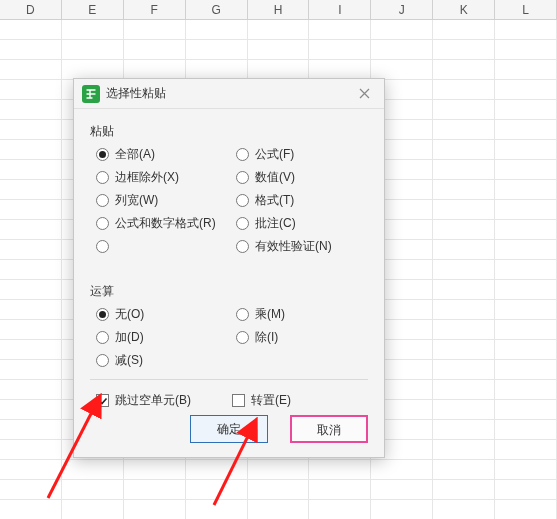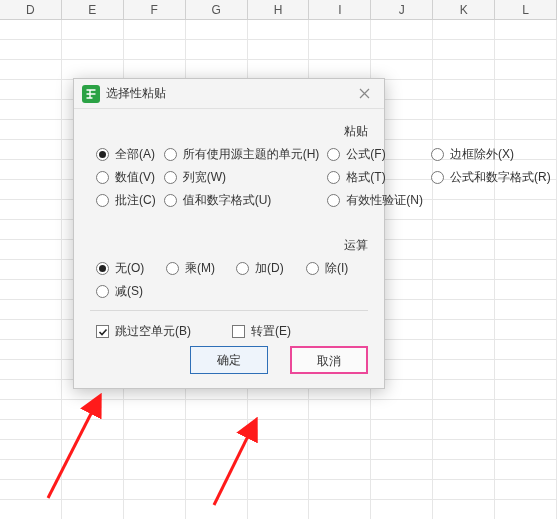--- a/index.html
+++ b/index.html
@@ -89,25 +89,24 @@
     color: #888;
   }
 
   .dialog-body {
     padding: 10px 16px 14px 16px;
   }
   .section-title {
     font-size: 12px;
     color: #333;
     margin: 4px 0 6px 0;
-    text-align: right;
   }
   .radio-grid {
     display: grid;
-    grid-template-columns: 1fr 1fr 1fr 1fr;
+    grid-template-columns: 1fr 1fr;
     column-gap: 8px;
     row-gap: 6px;
     padding-left: 6px;
   }
   .radio-item, .check-item {
     display: flex;
     align-items: center;
     gap: 6px;
     font-size: 12px;
     color: #333;
@@ -495,24 +494,20 @@
 
   <div class="dialog-body">
     <div class="section-title">粘贴</div>
     <div class="radio-grid">
       <div class="radio-item">
           <span class="radio checked"></span>
           <span>全部(A)</span>
         </div>
       <div class="radio-item">
           <span class="radio"></span>
-          <span>所有使用源主题的单元(H)</span>
-        </div>
-      <div class="radio-item">
-          <span class="radio"></span>
           <span>公式(F)</span>
         </div>
       <div class="radio-item">
           <span class="radio"></span>
           <span>边框除外(X)</span>
         </div>
       <div class="radio-item">
           <span class="radio"></span>
           <span>数值(V)</span>
         </div>
@@ -527,21 +522,20 @@
       <div class="radio-item">
           <span class="radio"></span>
           <span>公式和数字格式(R)</span>
         </div>
       <div class="radio-item">
           <span class="radio"></span>
           <span>批注(C)</span>
         </div>
       <div class="radio-item">
           <span class="radio"></span>
-          <span>值和数字格式(U)</span>
         </div>
       <div class="radio-item">
           <span class="radio"></span>
           <span>有效性验证(N)</span>
         </div>
     </div>
 
     <div class="section-title" style="margin-top:28px;">运算</div>
     <div class="radio-grid">
       <div class="radio-item">

